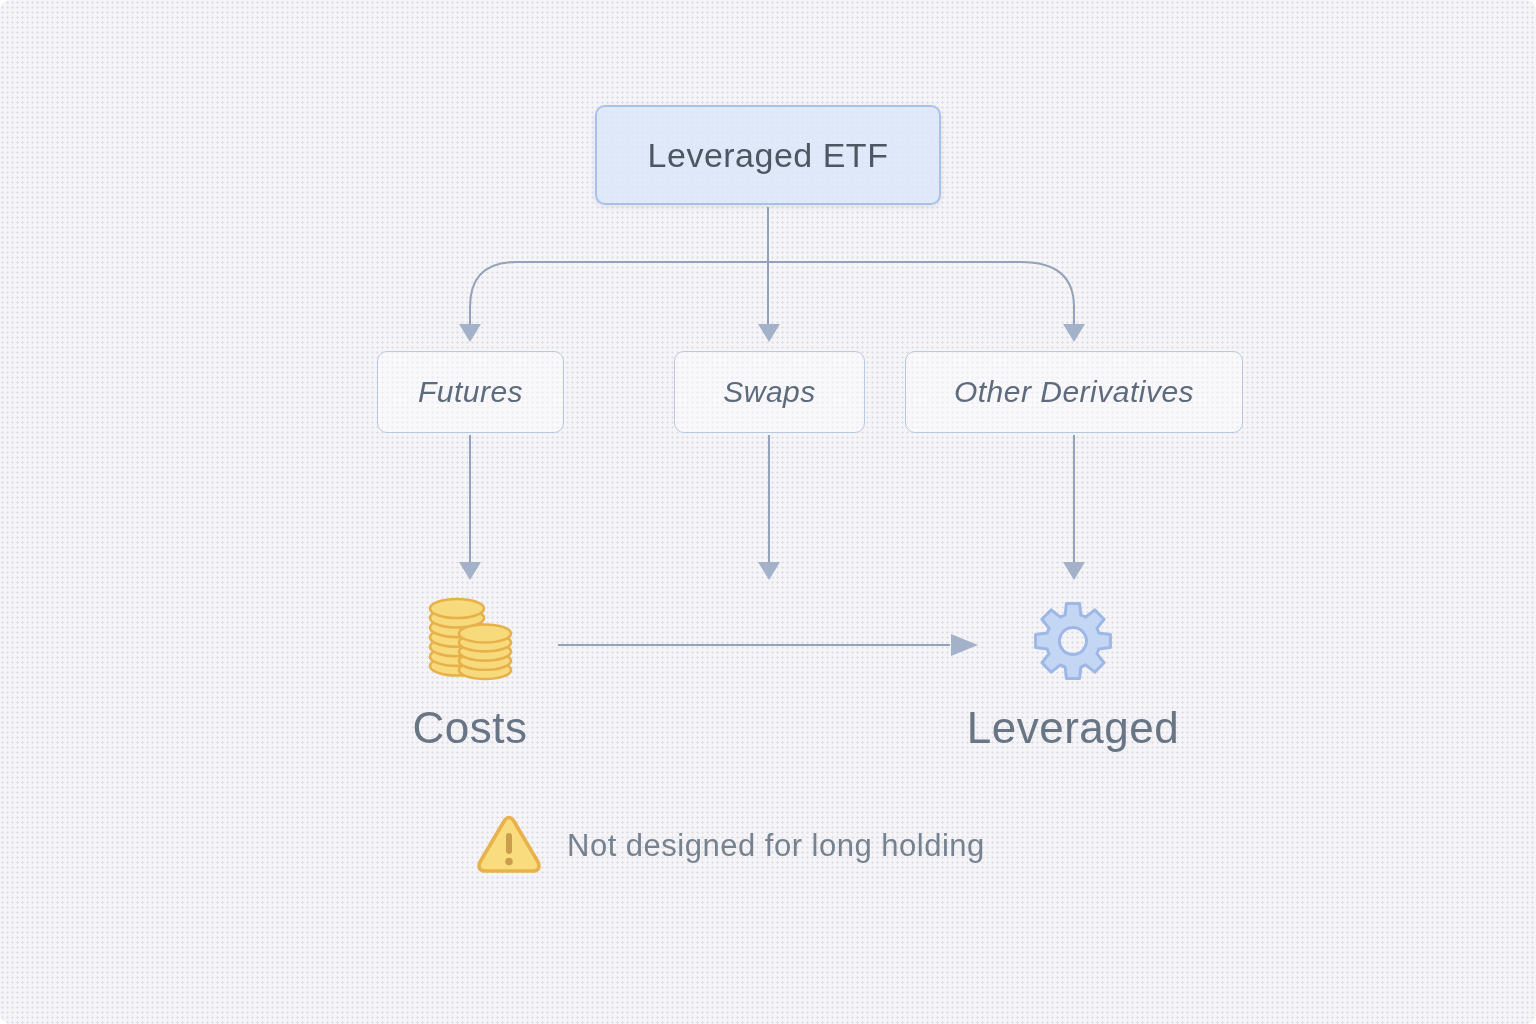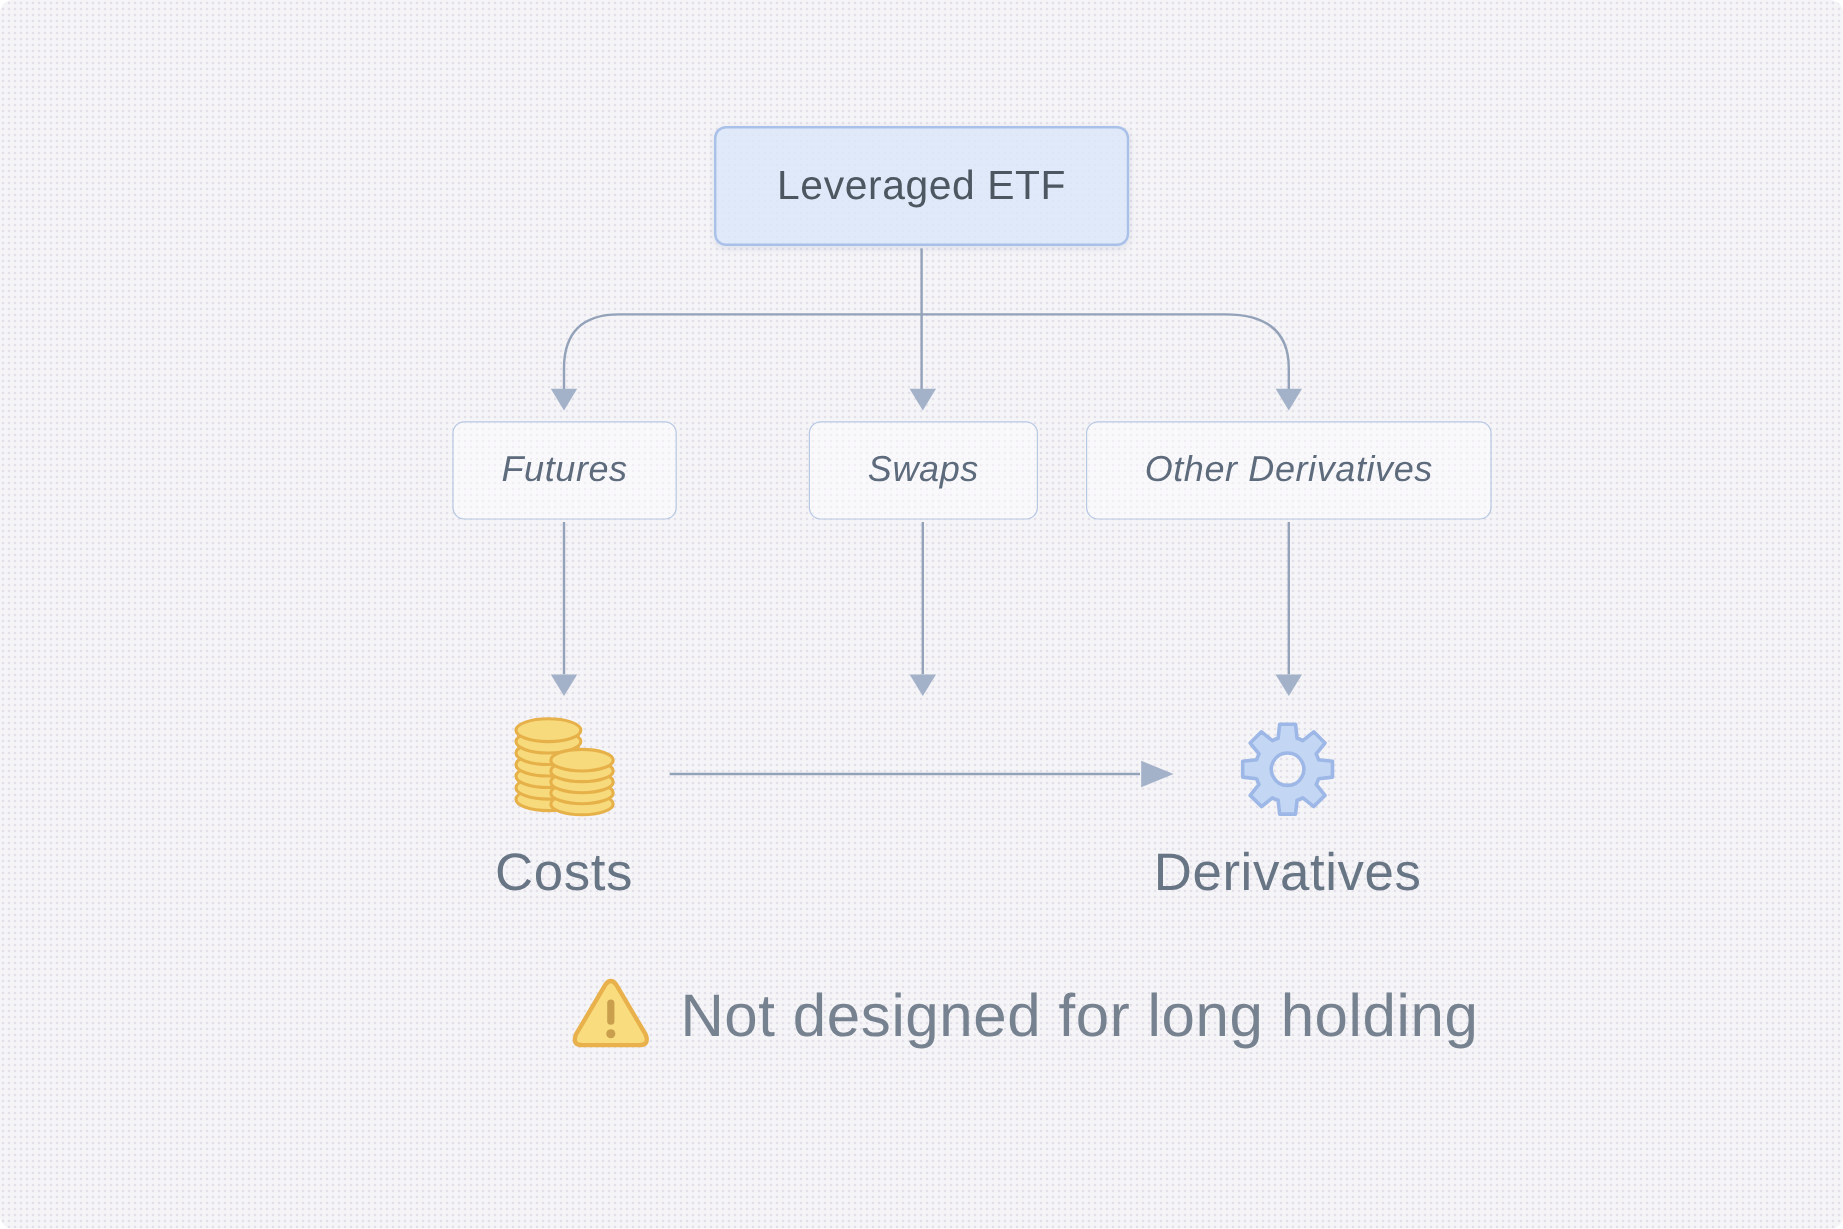--- a/index.html
+++ b/index.html
@@ -71,21 +71,21 @@
     line-height: 44px;
   }
   .outcome-label.costs { left: 370px; width: 200px; }
   .outcome-label.complexity { left: 923px; width: 300px; }
   .warning-text {
     position: absolute;
     left: 567px;
     top: 820px;
     height: 52px;
     line-height: 52px;
-    font-size: 50px;
+    font-size: 31px;
     color: #76828f;
     letter-spacing: 0.5px;
     white-space: nowrap;
   }
 </style>
 </head>
 <body>
 
 <div class="canvas">
 
@@ -162,21 +162,21 @@
                L -37.42 6.60 L -37.42 -6.60 L -25.82 -7.89
                A 27 27 0 0 1 -23.84 -12.68
                L -31.13 -21.80 L -21.80 -31.13 L -12.68 -23.84
                A 27 27 0 0 1 -7.89 -25.82
                Z
                M 0 -13.5 A 13.5 13.5 0 1 1 -0.05 -13.5 Z"></path>
     </svg>
   </div>
 
   <div class="outcome-label costs">Costs</div>
-  <div class="outcome-label complexity">Derivatives</div>
+  <div class="outcome-label complexity">Leveraged</div>
 
   <div class="icon warning">
     <svg viewBox="0 0 68 66" width="68" height="66">
       <path d="M29.5 7.5 Q34 1.5 38.5 7.5 L63 49 Q66.5 58 57.5 58 L10.5 58 Q1.5 58 5 49 Z" fill="#f8dc7d" stroke="#e8b14b" stroke-width="3.6" stroke-linejoin="round"></path>
       <rect x="31" y="20" width="6" height="21" rx="3" fill="#c99f4e"></rect>
       <circle cx="34" cy="48.5" r="3.8" fill="#c99f4e"></circle>
     </svg>
   </div>
   <div class="warning-text">Not designed for long holding</div>
 

